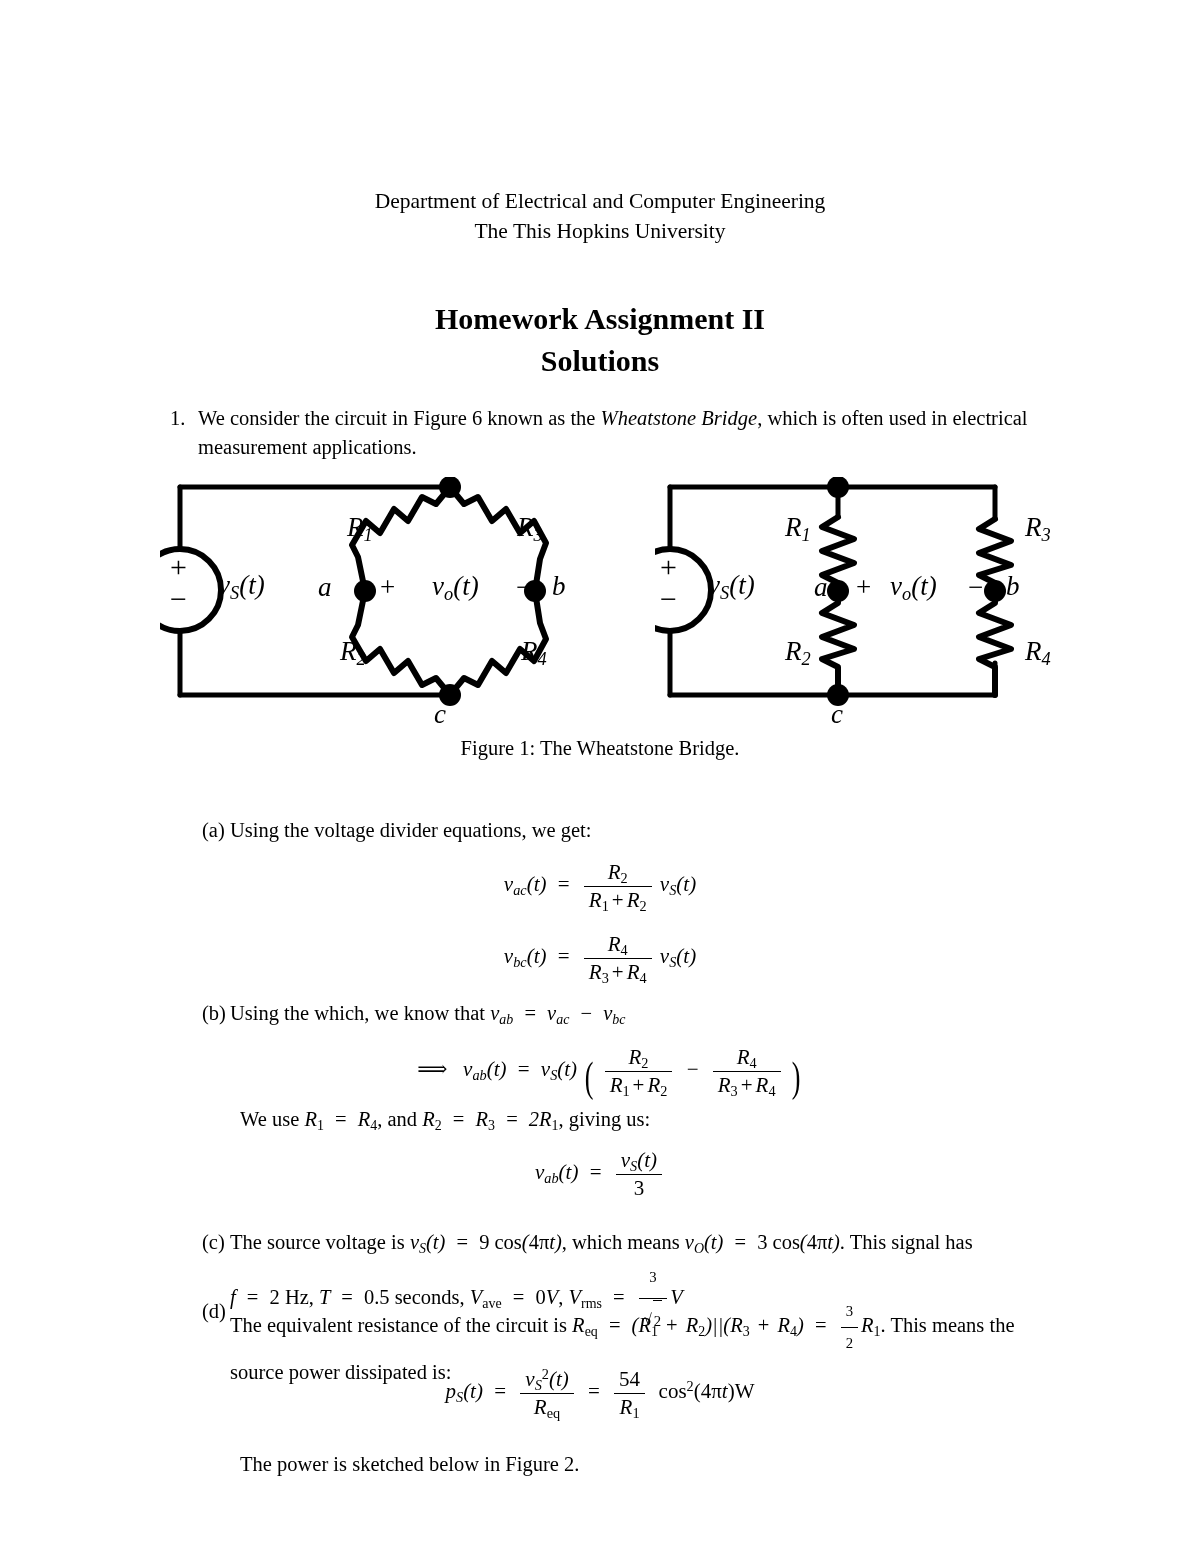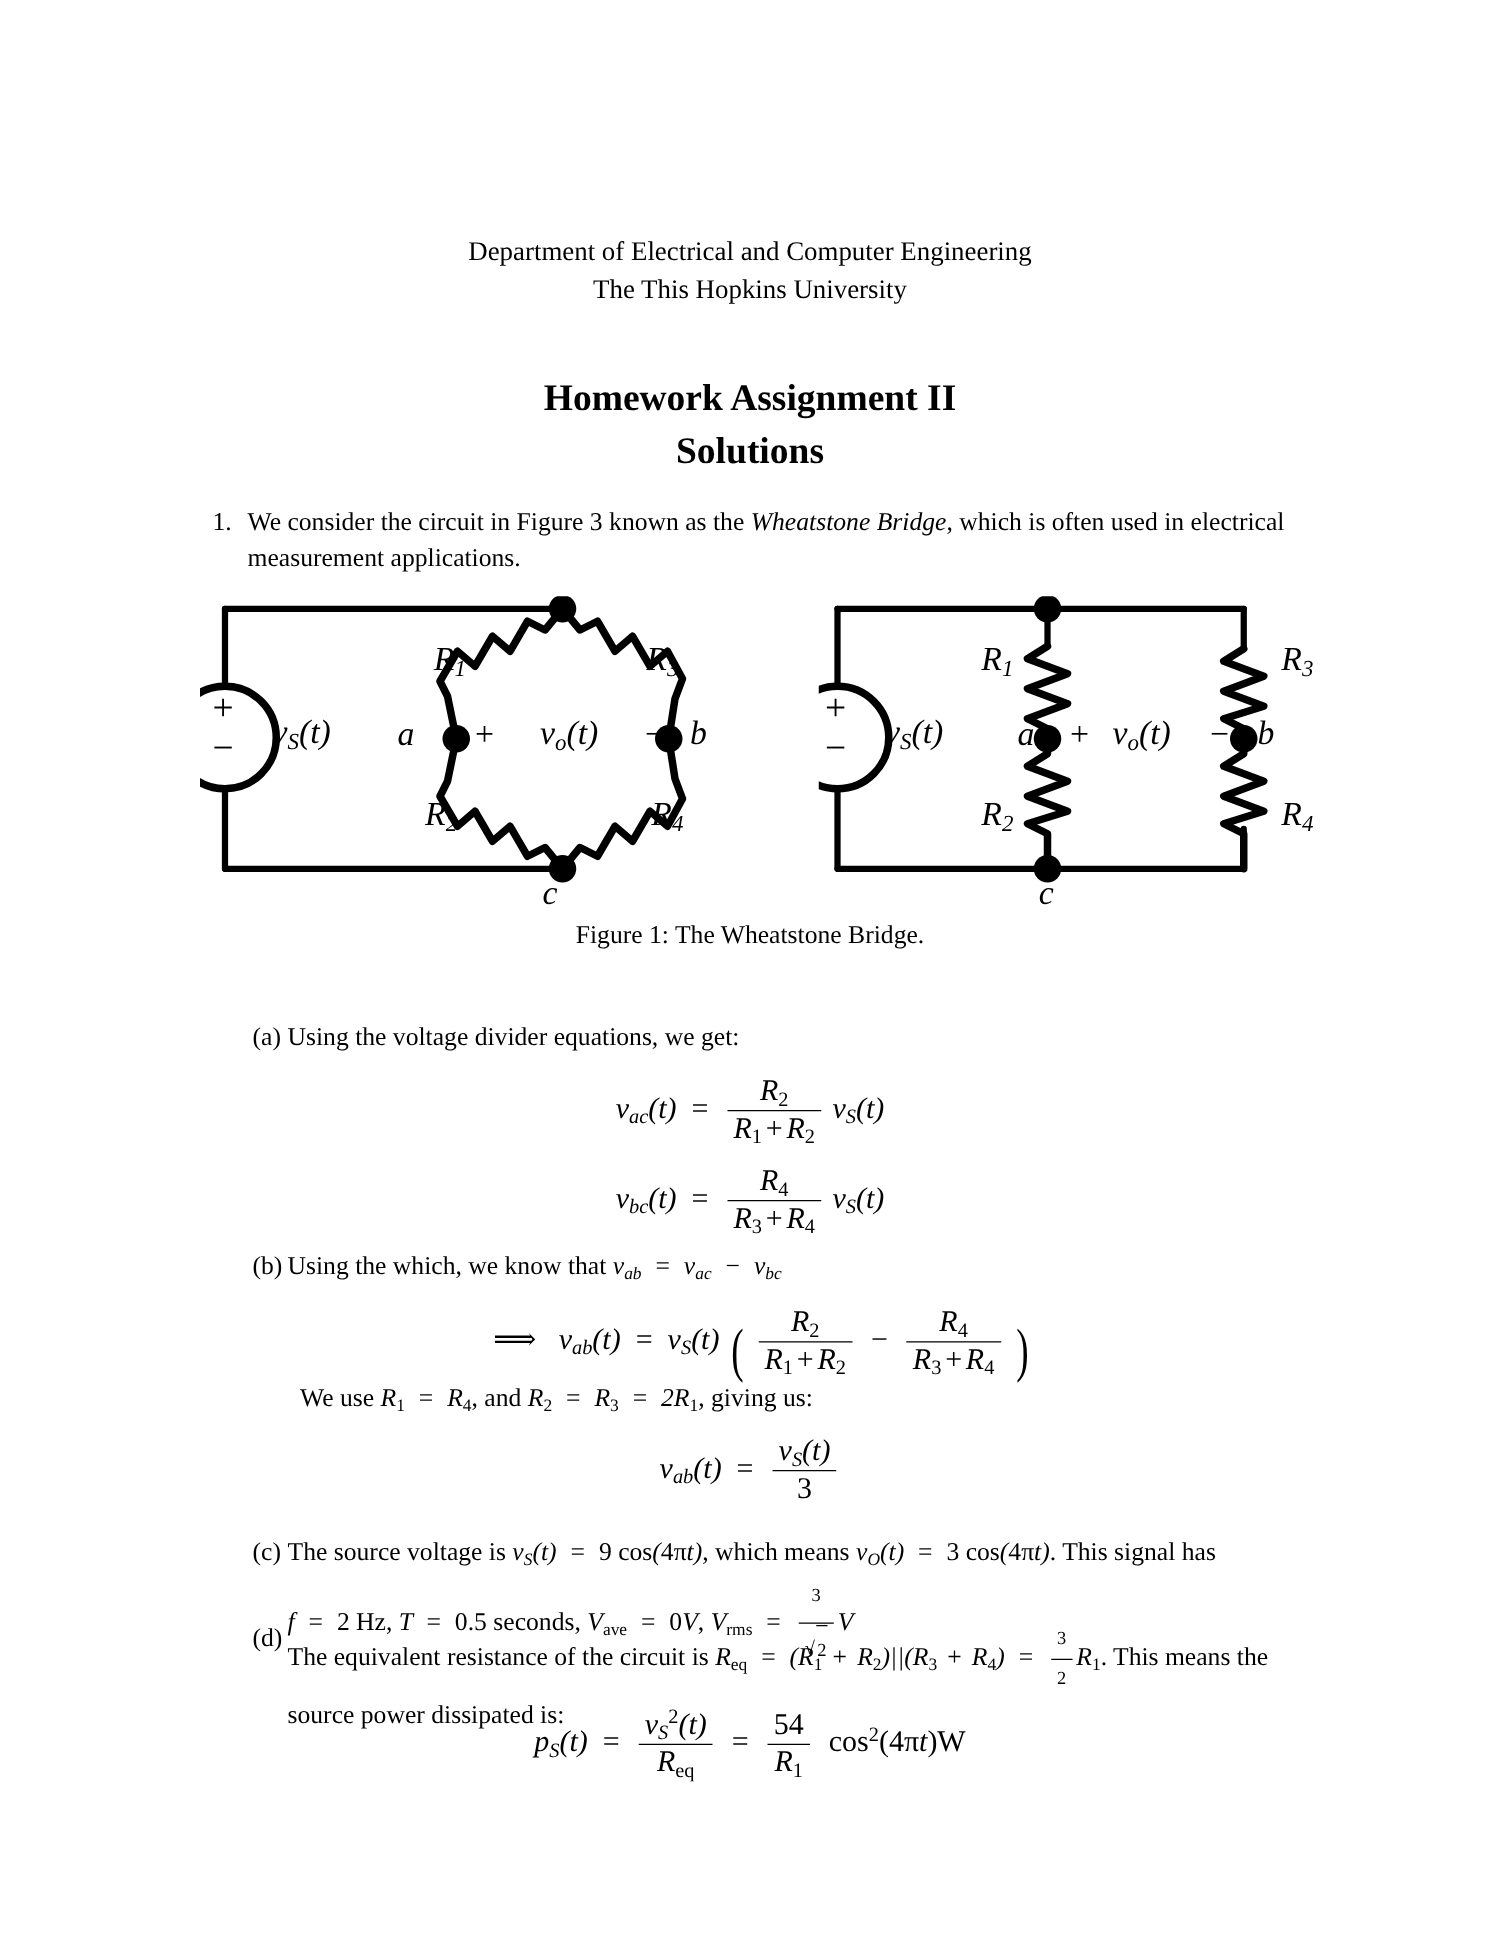--- a/index.html
+++ b/index.html
@@ -78,21 +78,21 @@
     left: 0; right: 0;
     text-align: center;
     font-size: 20.5px;
   }
 
   
   .eq {
     position: absolute;
     left: 0; right: 0;
     text-align: center;
-    font-size: 24px;
+    font-size: 21px;
   }
   .math {
     font-family: "Liberation Serif", "DejaVu Serif", serif;
     font-style: italic;
     white-space: nowrap;
   }
   .math .up { font-style: normal; }
   .op { font-style: normal; padding: 0 6px; }
   .opn { font-style: normal; padding: 0 3px; }
   sub {
@@ -185,21 +185,21 @@
   </div>
 
   <div class="title-block">
     <div>Homework Assignment II</div>
     <div>Solutions</div>
   </div>
 
   <div class="q-item" style="left:170px; top:404px; width:900px;">
     <span class="q-num">1.</span>
     <div class="q-body">
-      <span>We consider the circuit in Figure 3 known as the </span><i>Wheatstone Bridge</i><span>, which is often used in electrical measurement applications.</span>
+      <span>We consider the circuit in Figure 6 known as the </span><i>Wheatstone Bridge</i><span>, which is often used in electrical measurement applications.</span>
     </div>
   </div>
 
   <div class="figure-wrap">
 
     <svg width="440" height="245" viewBox="0 0 440 245" style="position:absolute; left:160px; top:5px;">
       <g stroke="#000" stroke-width="5" fill="none" stroke-linecap="round" stroke-linejoin="round">
 
         <path d="M 20 10 L 290 10"></path>
         <path d="M 20 10 L 20 72"></path>
@@ -418,14 +418,15 @@
       </span>
       <span class="op">=</span>
       <span class="frac">
         <span class="num up">54</span>
         <span class="den">R<sub class="rm">1</sub></span>
       </span>
       &nbsp;<span class="up">cos<sup>2</sup>(4π</span><span>t</span><span class="up">)W</span>
     </span>
   </div>
 
+  <div class="plain" style="left:240px; top:1450px; width:820px;">The power is sketched below in Figure 2.</div>
 
 </div>
 
 </body></html>

